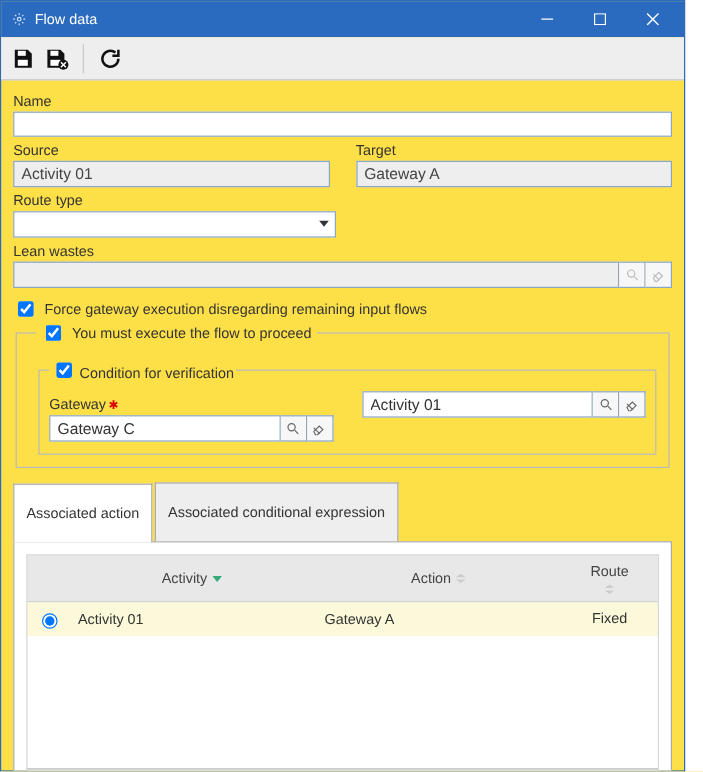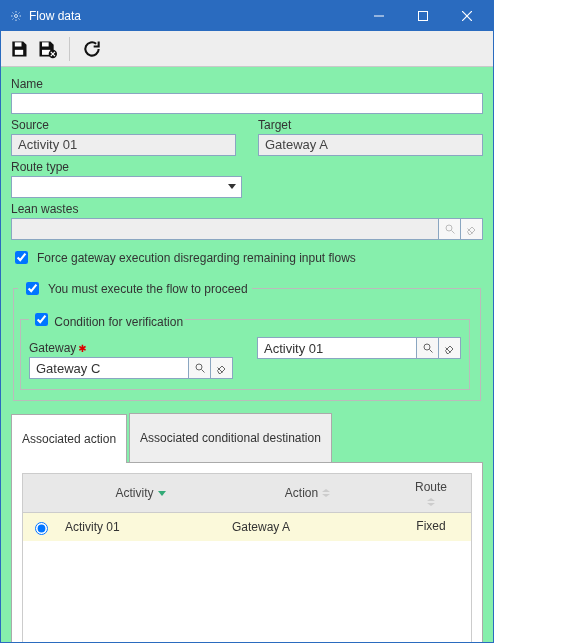--- a/index.html
+++ b/index.html
@@ -1,21 +1,21 @@
 <!DOCTYPE html>
 <html><head>
 <meta charset="utf-8">
 <style>
   * { box-sizing: border-box; font-family: "Segoe UI", Tahoma, Arial, sans-serif; }
   body { margin: 0; background: #fff; }
   .window {
-    width: 494px; height: 643px;
+    width: 571px; height: 643px;
     border: 1px solid #2a6bbf;
     display: flex; flex-direction: column;
-    background: #86efac;
+    background: #fde047;
   }
   .titlebar {
     height: 30px; background: #2a6bbf; color: #fff;
     display: flex; align-items: center; padding: 0 4px 0 8px;
     font-size: 12px;
   }
   .titlebar .gear { width:14px; height:14px; margin-right:6px; display:inline-flex; align-items:center; justify-content:center;}
   .titlebar .title { flex: 1; }
   .titlebar .win-controls { display:flex; }
   .titlebar .win-btn {
@@ -51,21 +51,21 @@
   .icon-btn {
     width:22px; height:22px; border:1px solid #8aa6c1; border-left:none;
     background:#f7f7f7; display:flex; align-items:center; justify-content:center; cursor:pointer;
   }
   .icon-btn svg { stroke:#666; fill:none;}
   .icon-btn.disabled svg { stroke:#bbb;}
   .icon-btn.disabled { cursor:default;}
   .cb-row { display:flex; align-items:center; gap:6px; margin-top:8px;}
   .cb-row input[type=checkbox]{ width:13px; height:13px;}
   fieldset.group {
-    border:1px solid #bbb; margin-top:12px; padding:6px 8px 10px 4px;
+    border:1px solid #bbb; margin-top:1px; padding:6px 8px 10px 16px;
   }
   fieldset.group > legend { font-size:12px; padding:0 4px; display:flex; align-items:center; gap:6px;}
   fieldset.inner { border:1px solid #bbb; margin-top:6px; padding:6px 8px 10px 8px;}
   .gw-row { display:flex; gap:24px; margin-top:2px;}
   .gw-col { flex:1;}
   .gw-input { display:flex;}
   .gw-input input { flex:1;}
   .tabs { margin-top:12px;}
   .tab-strip { display:flex; align-items:flex-end; position:relative; z-index:2;}
   .tab {
@@ -272,21 +272,21 @@
               </div>
             </div>
           </div>
         </div>
       </fieldset>
     </fieldset>
 
     <div class="tabs">
       <div class="tab-strip">
         <div class="tab active">Associated action</div>
-        <div class="tab">Associated conditional destination</div>
+        <div class="tab">Associated conditional expression</div>
       </div>
       <div class="tab-body">
         <div class="table">
           <div class="thead">
             <div class="th col-radio"></div>
             <div class="th col-act">
               <span>Activity</span>
               <span class="sort-icon">
                 <svg width="8" height="8">
                     <polygon points="0,2 8,2 4,7" fill="#3a7"></polygon>

